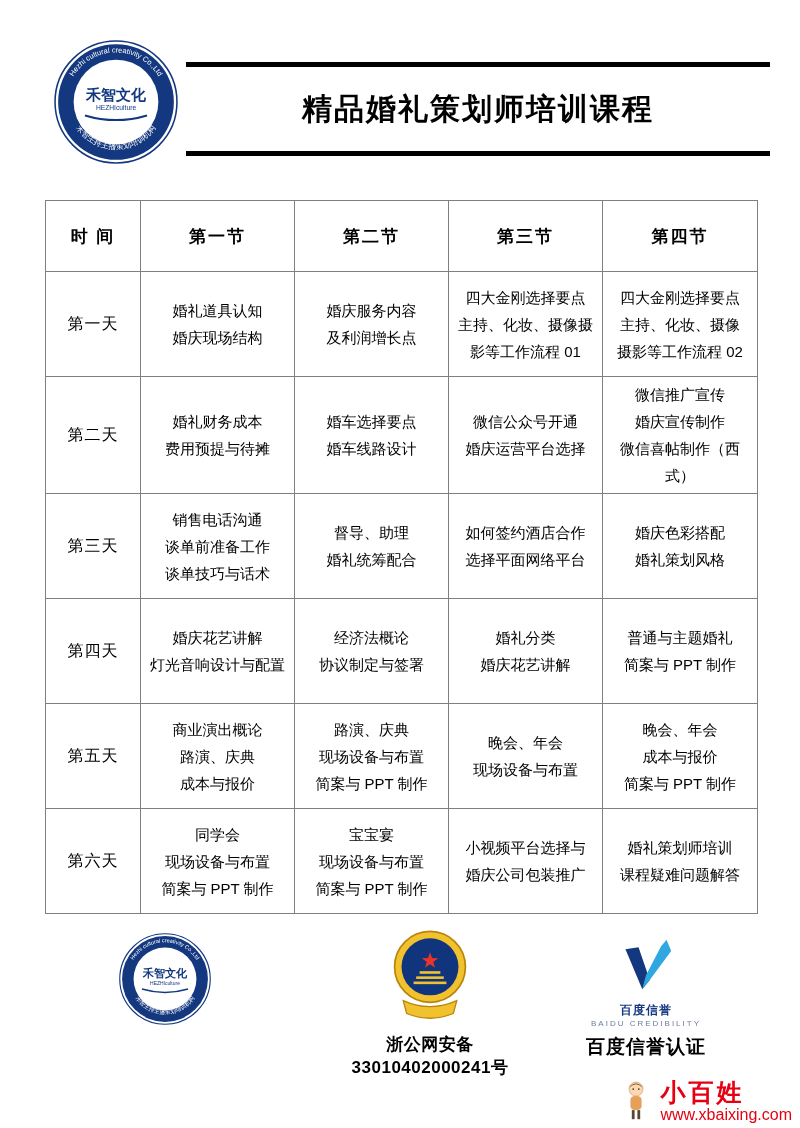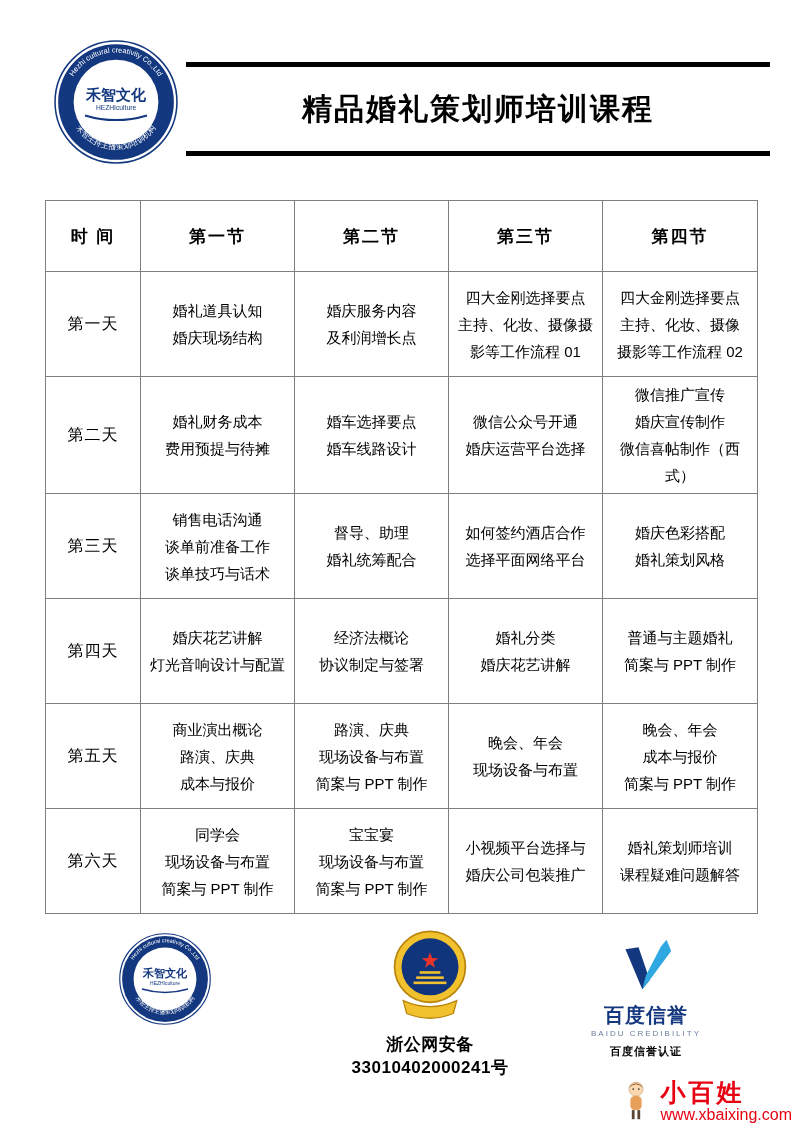--- a/index.html
+++ b/index.html
@@ -30,23 +30,23 @@
   .course-table thead th { height:62px; font-size:17px; font-weight:600; letter-spacing:2px; }
   .course-table tbody th { font-size:16px; font-weight:400; letter-spacing:1px; }
   .course-table tbody td { height:96px; font-size:15px; line-height:1.8; white-space:pre-line; }
 
   
   .footer-left  { position:absolute; left:58px;  top:933px; width:214px; text-align:center; }
   .footer-center{ position:absolute; left:315px; top:928px; width:230px; text-align:center; }
   .footer-right { position:absolute; left:578px; top:938px; width:136px; text-align:center; }
   .copyright { margin-top:8px; font-size:13px; color:#111; }
   .police-text { margin-top:6px; font-size:17px; font-weight:bold; color:#000; letter-spacing:0.5px; }
-  .baidu-title { margin-top:4px; font-size:20px; font-weight:bold; color:#14387f; letter-spacing:1px; }
+  .baidu-title { margin-top:4px; font-size:12px; font-weight:bold; color:#14387f; letter-spacing:1px; }
   .baidu-sub   { font-size:8px; color:#6b7d9c; letter-spacing:2px; }
-  .baidu-cap   { margin-top:6px; font-size:11px; font-weight:bold; color:#000; letter-spacing:1px; }
+  .baidu-cap   { margin-top:6px; font-size:19px; font-weight:bold; color:#000; letter-spacing:1px; }
 
   
   .watermark { position:absolute; right:8px; bottom:4px; display:flex; align-items:center; gap:10px; }
   .wm-text { text-align:left; }
   .wm-name { color:#e60012; font-size:25px; font-weight:bold; letter-spacing:3px; line-height:1.1; }
   .wm-url  { color:#e60012; font-size:16px; line-height:1.1; }
 </style>
 </head>
 <body>
 

